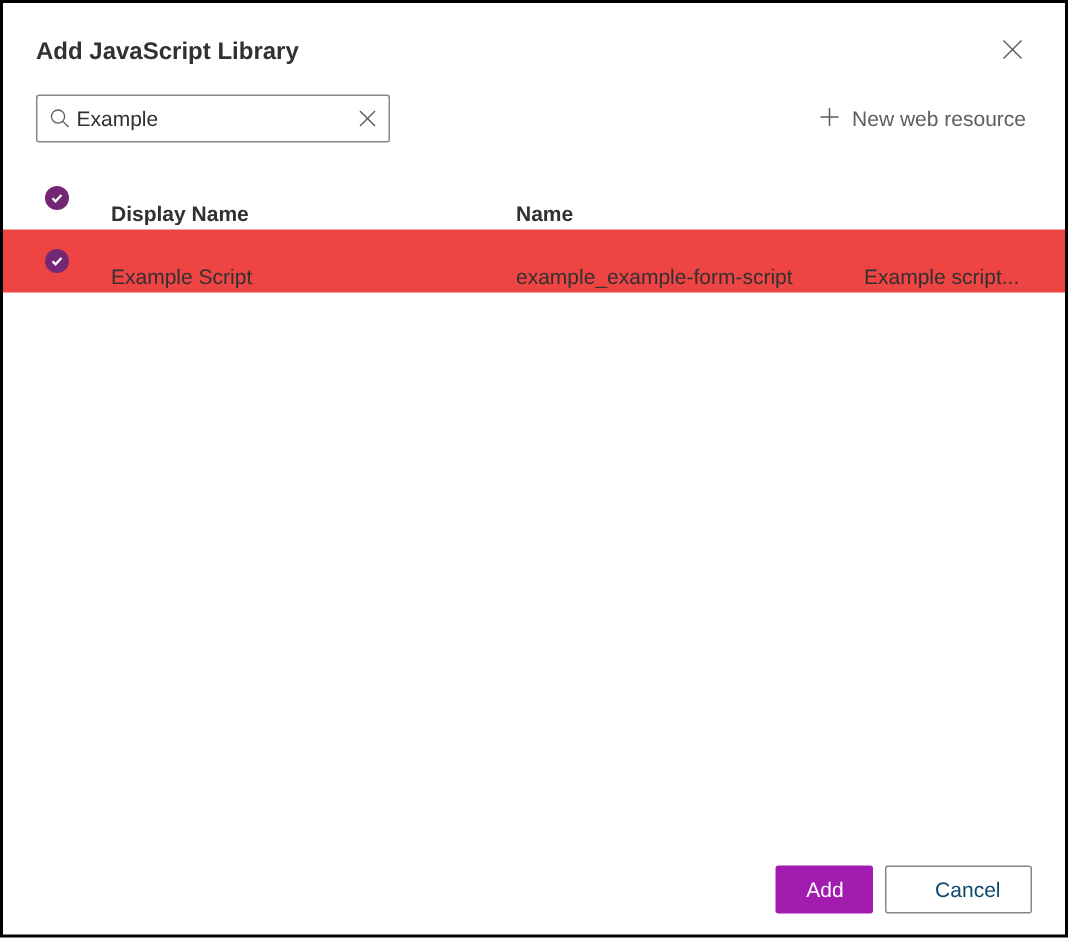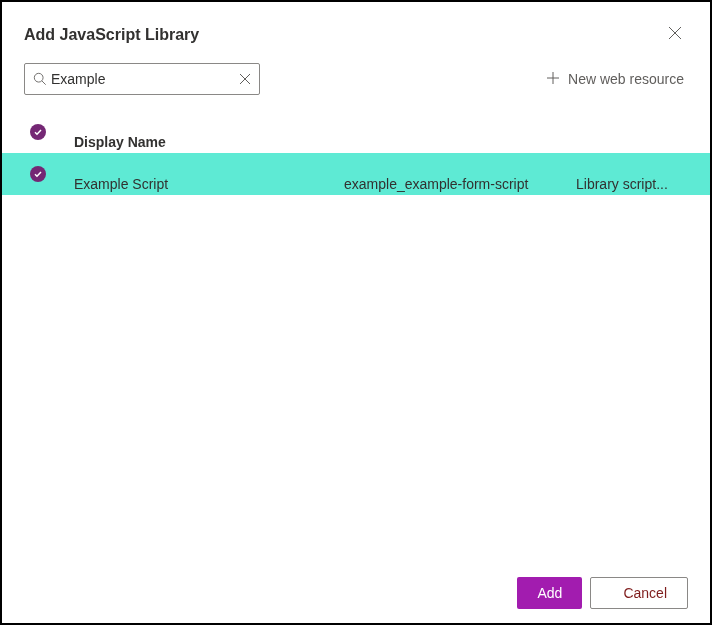--- a/index.html
+++ b/index.html
@@ -84,21 +84,21 @@
     grid-template-columns: 72px 270px 232px 1fr;
     align-items: center;
     height: 42px;
     font-size: 14px;
   }
   .header-row {
     font-weight: 600;
     color: #323130;
   }
   .data-row {
-    background: #5eead4;
+    background: #ef4444;
     color: #323130;
   }
   .check-cell {
     display: flex;
     align-items: center;
     justify-content: center;
   }
   .check-circle {
     width: 16px;
     height: 16px;
@@ -132,21 +132,21 @@
     cursor: pointer;
   }
   .btn-primary {
     background: #a21caf;
     color: #fff;
     border: none;
     font-weight: 400;
   }
   .btn-secondary {
     background: #fff;
-    color: #7f1d1d;
+    color: #0c4a6e;
     border: 1px solid #8a8886;
     padding-left: 32px;
   }
 </style>
 </head>
 <body>
 
 <div class="header">
   <div class="title">Add JavaScript Library</div>
   <button class="close-btn">
@@ -189,31 +189,32 @@
 <div class="table-area">
   <div class="row header-row">
     <div class="check-cell">
       <span class="check-circle">
         <svg width="10" height="10" viewBox="0 0 10 10">
             <polyline points="2,5.2 4,7.2 8,3" stroke="#fff" stroke-width="1.5" fill="none"></polyline>
           </svg>
       </span>
     </div>
     <div class="cell">Display Name</div>
+    <div class="cell">Name</div>
   </div>
   <div class="row data-row">
     <div class="check-cell">
       <span class="check-circle">
         <svg width="10" height="10" viewBox="0 0 10 10">
             <polyline points="2,5.2 4,7.2 8,3" stroke="#fff" stroke-width="1.5" fill="none"></polyline>
           </svg>
       </span>
     </div>
     <div class="cell">Example Script</div>
     <div class="cell">example_example-form-script</div>
-    <div class="cell">Library script...</div>
+    <div class="cell">Example script...</div>
   </div>
 </div>
 
 <div class="footer">
   <button class="btn btn-primary">Add</button>
   <button class="btn btn-secondary">Cancel</button>
 </div>
 
 </body></html>

